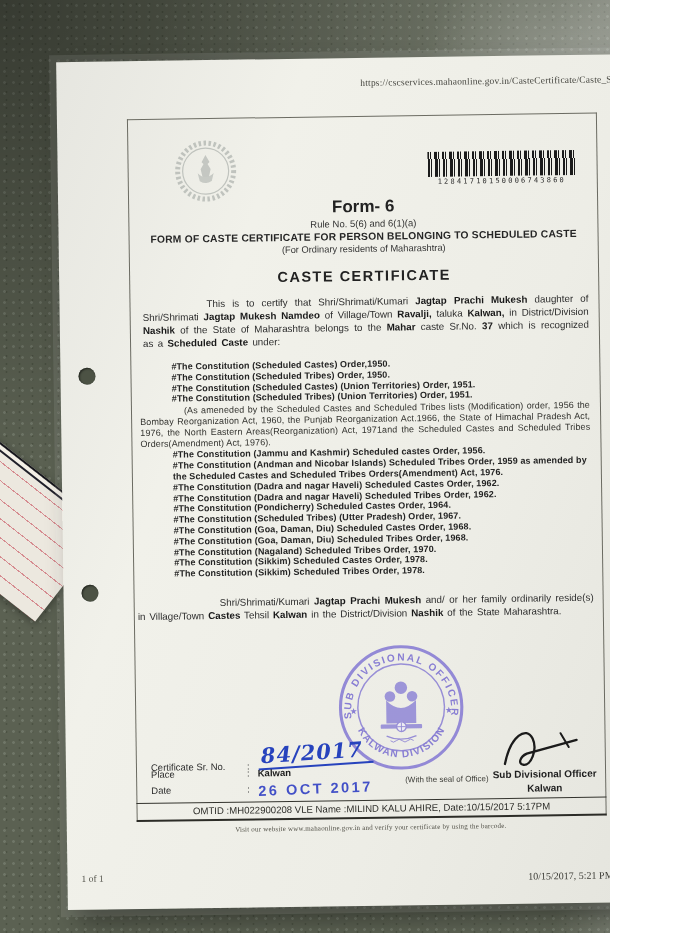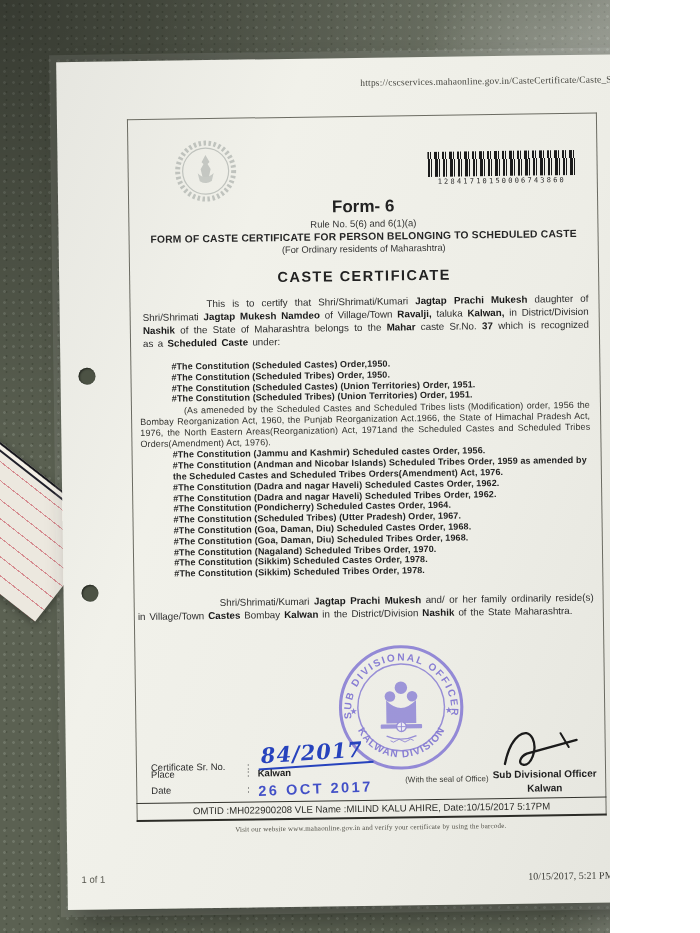--- a/index.html
+++ b/index.html
@@ -38,21 +38,21 @@
     transform:rotate(-0.8deg);
     background:linear-gradient(110deg,#e6e6e0,#f1f1ea 28%,#ededE6 65%,#e4e4dd);
     box-shadow:0 0 0 7px rgba(255,255,255,.09), 10px 12px 26px rgba(0,0,0,.42);
     color:#2b2b2b;
   }
   .hole{position:absolute;left:18px;width:17px;height:17px;border-radius:50%;
     background:#4c5244;box-shadow:inset 1px 1px 2px rgba(0,0,0,.55), 0 1px 0 rgba(255,255,255,.35);}
   .hole.h1{top:306px;} .hole.h2{top:523px;}
   .print-url{position:absolute;top:20px;right:12px;font-family:"Liberation Serif",serif;
     font-size:9.5px;color:#45453f;letter-spacing:.2px;}
-  .page-count{position:absolute;left:14px;top:812px;font-family:Liberation Sans, sans-serif;font-size:9.5px;color:#55554d;}
+  .page-count{position:absolute;left:14px;top:812px;font-family:Liberation Serif, serif;font-size:9.5px;color:#55554d;}
   .print-ts{position:absolute;right:44px;top:815px;font-family:"Liberation Serif",serif;font-size:10px;color:#3c3c36;}
   .verify-note{position:absolute;left:70px;width:468px;top:766px;text-align:center;
     font-family:"Liberation Serif",serif;font-size:7px;color:#504f46;letter-spacing:.2px;}
   
   .frame{
     position:absolute;left:70px;top:58px;width:468px;height:702px;
     border:1.2px solid #6b6b62;border-bottom:none;
   }
   .wm{position:absolute;left:45px;top:20px;width:64px;height:64px;opacity:.55;}
   .barcode-wrap{position:absolute;right:21px;top:36px;width:148px;}
@@ -152,21 +152,21 @@
           <div class="order-item">#The Constitution (Dadra and nagar Haveli) Scheduled Tribes Order, 1962.</div>
           <div class="order-item">#The Constitution (Pondicherry) Scheduled Castes Order, 1964.</div>
           <div class="order-item">#The Constitution (Scheduled Tribes) (Utter Pradesh) Order, 1967.</div>
           <div class="order-item">#The Constitution (Goa, Daman, Diu) Scheduled Castes Order, 1968.</div>
           <div class="order-item">#The Constitution (Goa, Daman, Diu) Scheduled Tribes Order, 1968.</div>
           <div class="order-item">#The Constitution (Nagaland) Scheduled Tribes Order, 1970.</div>
           <div class="order-item">#The Constitution (Sikkim) Scheduled Castes Order, 1978.</div>
           <div class="order-item">#The Constitution (Sikkim) Scheduled Tribes Order, 1978.</div>
         </div>
 
-      <div class="residence"><span>Shri/Shrimati/Kumari </span><b>Jagtap Prachi Mukesh</b><span> and/ or her family ordinarily reside(s) in Village/Town </span><b>Castes</b><span> Bombay </span><b>Kalwan</b><span> in the District/Division </span><b>Nashik</b><span> of the State Maharashtra.</span></div>
+      <div class="residence"><span>Shri/Shrimati/Kumari </span><b>Jagtap Prachi Mukesh</b><span> and/ or her family ordinarily reside(s) in Village/Town </span><b>Castes</b><span> Tehsil </span><b>Kalwan</b><span> in the District/Division </span><b>Nashik</b><span> of the State Maharashtra.</span></div>
 
       <div class="sign-block">
 
         <svg class="stamp" viewBox="0 0 135 135">
           <g stroke="#7b6fd1" fill="none">
             <circle cx="67.5" cy="67.5" r="63" stroke-width="3.2" opacity=".9"></circle>
             <circle cx="67.5" cy="67.5" r="45" stroke-width="1.5" opacity=".85"></circle>
           </g>
           <defs>
             <path id="arcTop" d="M 16 78 A 52 52 0 1 1 119 78"></path>

